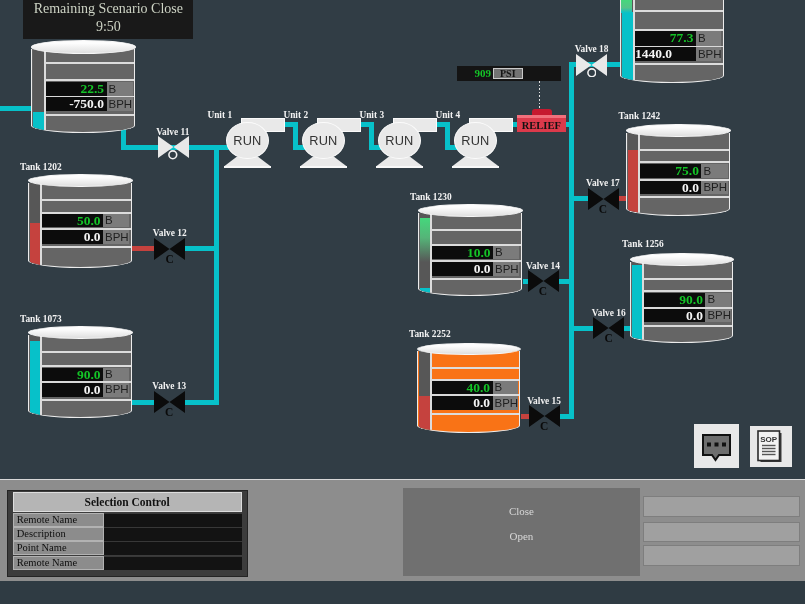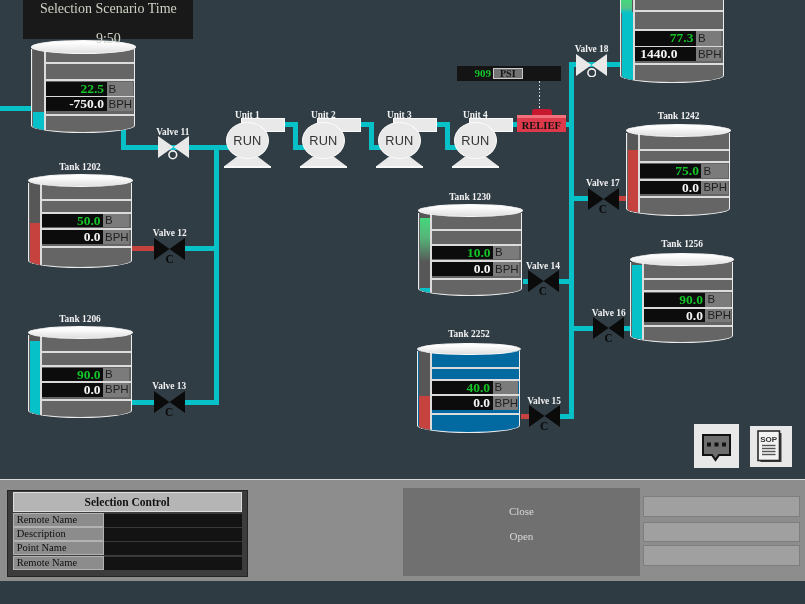--- a/index.html
+++ b/index.html
@@ -1,17 +1,17 @@
 <!DOCTYPE html>
 <html><head><meta charset="utf-8"><style>
 html,body{margin:0;padding:0}
 body{width:805px;height:604px;position:relative;background:#313D45;overflow:hidden;-webkit-font-smoothing:antialiased;font-family:"Liberation Serif",serif}
 .abs{position:absolute}
 .pp{position:absolute}
-.tlab{position:absolute;text-align:center;font:bold 9.4px "Liberation Serif",serif;color:#F2F2F2}
+.tlab{position:absolute;text-align:left;font:bold 9.4px "Liberation Serif",serif;color:#F2F2F2}
 .vlab{position:absolute;text-align:center;font:bold 9.4px "Liberation Serif",serif;color:#F2F2F2}
 .vstate{position:absolute;width:30px;text-align:center;font:bold 11.5px "Liberation Serif",serif}
 </style></head><body>
 <div class="pp" style="left:0px;top:105.7px;width:31px;height:5px;background:#07C1C9"></div>
 <div class="pp" style="left:121px;top:128px;width:5px;height:21.69999999999999px;background:#07C1C9"></div>
 <div class="pp" style="left:121px;top:144.7px;width:129px;height:5px;background:#07C1C9"></div>
 <div class="pp" style="left:213.5px;top:144.7px;width:5px;height:259.8px;background:#07C1C9"></div>
 <div class="pp" style="left:284.4px;top:122.3px;width:13.400000000000034px;height:5px;background:#07C1C9"></div>
 <div class="pp" style="left:292.8px;top:122.3px;width:5px;height:27.39999999999999px;background:#07C1C9"></div>
 <div class="pp" style="left:292.8px;top:144.7px;width:33.599999999999966px;height:5px;background:#07C1C9"></div>
@@ -82,42 +82,42 @@
 <div class="abs" style="left:13.5px;top:30.30000000000001px;width:88.5px;height:2px;background:#DCDCDC"></div>
 <div class="abs" style="left:13.5px;top:63.69999999999999px;width:88.5px;height:2px;background:#DCDCDC"></div>
 <div class="abs" style="left:13.5px;top:32.80000000000001px;width:61px;height:13.300000000000011px;background:#0C0C0C;color:#14C327;font:bold 13.5px 'Liberation Serif',serif;text-align:right;padding-right:2.5px;box-sizing:border-box;line-height:13.300000000000011px">90.0</div>
 <div class="abs" style="left:74.5px;top:32.80000000000001px;width:26.0px;height:13.300000000000011px;background:#7B7B7B;color:#1F1F1F;font:11.5px 'Liberation Sans',sans-serif;padding-left:2px;box-sizing:border-box;line-height:13.300000000000011px">B</div>
 <div class="abs" style="left:13.5px;top:47.89999999999998px;width:61px;height:13.800000000000011px;background:#0C0C0C;color:#F4F4F4;font:bold 13.5px 'Liberation Serif',serif;text-align:right;padding-right:2.5px;box-sizing:border-box;line-height:13.800000000000011px">0.0</div>
 <div class="abs" style="left:74.5px;top:47.89999999999998px;width:26.0px;height:13.800000000000011px;background:#7B7B7B;color:#1F1F1F;font:11.5px 'Liberation Sans',sans-serif;padding-left:2px;box-sizing:border-box;line-height:13.800000000000011px">BPH</div>
 <div class="abs" style="left:13.5px;top:46.10000000000002px;width:88.5px;height:1.7999999999999545px;background:#D9D9D9"></div>
 </div>
 </div>
 <div class="abs" style="left:27.5px;top:326.3px;width:105px;height:13.199999999999989px;background:linear-gradient(to bottom,#FDFDFD 20%,#E9E9E9 75%,#DEDEDE);border-radius:50%;border:1px solid #F7F7F7;box-sizing:border-box"></div>
-<div class="tlab" style="left:20.0px;top:314px;width:120px">Tank 1206</div>
+<div class="tlab" style="left:20.0px;top:314px;width:120px">Tank 1073</div>
 <div class="abs" style="left:417.5px;top:213px;width:105px;height:80.19999999999999px;">
 <div class="abs" style="left:0;top:0;width:102px;height:82.19999999999999px;background:#656565;border:1.5px solid #ECECEC;border-top:none;border-radius:0 0 50% 50% / 0 0 7.5px 7.5px;overflow:hidden">
 <div class="abs" style="left:1px;top:0px;width:10.5px;height:82.19999999999999px;background:#575757">
 <div class="abs" style="left:0;bottom:0;width:10.5px;height:7.233599999999998px;background:#07C1C9"></div>
 <div class="abs" style="left:0;top:4.800000000000011px;width:10.5px;height:44.19999999999999px;background:linear-gradient(to bottom,#45D77C 0%,#55b478 45%,rgba(87,87,87,0) 100%)"></div>
 </div>
 <div class="abs" style="left:11.5px;top:0px;width:2px;height:82.19999999999999px;background:#DCDCDC"></div>
 <div class="abs" style="left:13.5px;top:16px;width:88.5px;height:2px;background:#DCDCDC"></div>
 <div class="abs" style="left:13.5px;top:30.69999999999999px;width:88.5px;height:2px;background:#DCDCDC"></div>
 <div class="abs" style="left:13.5px;top:64.80000000000001px;width:88.5px;height:2px;background:#DCDCDC"></div>
 <div class="abs" style="left:13.5px;top:33.19999999999999px;width:61px;height:13.300000000000011px;background:#0C0C0C;color:#14C327;font:bold 13.5px 'Liberation Serif',serif;text-align:right;padding-right:2.5px;box-sizing:border-box;line-height:13.300000000000011px">10.0</div>
 <div class="abs" style="left:74.5px;top:33.19999999999999px;width:26.0px;height:13.300000000000011px;background:#7B7B7B;color:#1F1F1F;font:11.5px 'Liberation Sans',sans-serif;padding-left:2px;box-sizing:border-box;line-height:13.300000000000011px">B</div>
 <div class="abs" style="left:13.5px;top:48.5px;width:61px;height:14.300000000000011px;background:#0C0C0C;color:#F4F4F4;font:bold 13.5px 'Liberation Serif',serif;text-align:right;padding-right:2.5px;box-sizing:border-box;line-height:14.300000000000011px">0.0</div>
 <div class="abs" style="left:74.5px;top:48.5px;width:26.0px;height:14.300000000000011px;background:#7B7B7B;color:#1F1F1F;font:11.5px 'Liberation Sans',sans-serif;padding-left:2px;box-sizing:border-box;line-height:14.300000000000011px">BPH</div>
 <div class="abs" style="left:13.5px;top:46.5px;width:88.5px;height:2.0px;background:#D9D9D9"></div>
 </div>
 </div>
 <div class="abs" style="left:417.5px;top:203.9px;width:105px;height:13.599999999999994px;background:linear-gradient(to bottom,#FDFDFD 20%,#E9E9E9 75%,#DEDEDE);border-radius:50%;border:1px solid #F7F7F7;box-sizing:border-box"></div>
 <div class="tlab" style="left:410.0px;top:191.5px;width:120px">Tank 1230</div>
 <div class="abs" style="left:417px;top:351px;width:104px;height:79px;">
-<div class="abs" style="left:0;top:0;width:101px;height:81px;background:#0369a1;border:1.5px solid #ECECEC;border-top:none;border-radius:0 0 50% 50% / 0 0 7.5px 7.5px;overflow:hidden">
+<div class="abs" style="left:0;top:0;width:101px;height:81px;background:#f97316;border:1.5px solid #ECECEC;border-top:none;border-radius:0 0 50% 50% / 0 0 7.5px 7.5px;overflow:hidden">
 <div class="abs" style="left:1px;top:0px;width:10.5px;height:81px;background:#575757">
 <div class="abs" style="left:0;bottom:0;width:10.5px;height:35.64px;background:#C5423E"></div>
 </div>
 <div class="abs" style="left:11.5px;top:0px;width:2px;height:81px;background:#DCDCDC"></div>
 <div class="abs" style="left:13.5px;top:16px;width:87.5px;height:2px;background:#DCDCDC"></div>
 <div class="abs" style="left:13.5px;top:27.600000000000023px;width:87.5px;height:2px;background:#DCDCDC"></div>
 <div class="abs" style="left:13.5px;top:61.5px;width:87.5px;height:2px;background:#DCDCDC"></div>
 <div class="abs" style="left:13.5px;top:30.100000000000023px;width:61px;height:13.0px;background:#0C0C0C;color:#14C327;font:bold 13.5px 'Liberation Serif',serif;text-align:right;padding-right:2.5px;box-sizing:border-box;line-height:13.0px">40.0</div>
 <div class="abs" style="left:74.5px;top:30.100000000000023px;width:25.0px;height:13.0px;background:#7B7B7B;color:#1F1F1F;font:11.5px 'Liberation Sans',sans-serif;padding-left:2px;box-sizing:border-box;line-height:13.0px">B</div>
 <div class="abs" style="left:13.5px;top:45.39999999999998px;width:61px;height:14.100000000000023px;background:#0C0C0C;color:#F4F4F4;font:bold 13.5px 'Liberation Serif',serif;text-align:right;padding-right:2.5px;box-sizing:border-box;line-height:14.100000000000023px">0.0</div>
@@ -167,21 +167,21 @@
 <div class="abs" style="left:0;top:0;width:101.4px;height:92.2px;background:#656565;border:1.5px solid #ECECEC;border-top:none;border-radius:0 0 50% 50% / 0 0 7.5px 7.5px;overflow:hidden">
 <div class="abs" style="left:1px;top:0px;width:10.5px;height:92.2px;background:#575757">
 <div class="abs" style="left:0;bottom:0;width:10.5px;height:69.7954px;background:#07C1C9"></div>
 </div>
 <div class="abs" style="left:11.5px;top:0px;width:2px;height:92.2px;background:#DCDCDC"></div>
 <div class="abs" style="left:13.5px;top:20.2px;width:87.9px;height:2px;background:#DCDCDC"></div>
 <div class="abs" style="left:13.5px;top:39.1px;width:87.9px;height:2px;background:#DCDCDC"></div>
 <div class="abs" style="left:13.5px;top:73.1px;width:87.9px;height:2px;background:#DCDCDC"></div>
 <div class="abs" style="left:13.5px;top:41.1px;width:61px;height:14.699999999999996px;background:#0C0C0C;color:#14C327;font:bold 13.5px 'Liberation Serif',serif;text-align:right;padding-right:2.5px;box-sizing:border-box;line-height:14.699999999999996px">77.3</div>
 <div class="abs" style="left:74.5px;top:41.1px;width:25.400000000000006px;height:14.699999999999996px;background:#7B7B7B;color:#1F1F1F;font:11.5px 'Liberation Sans',sans-serif;padding-left:2px;box-sizing:border-box;line-height:14.699999999999996px">B</div>
-<div class="abs" style="left:13.5px;top:57.1px;width:61px;height:14.0px;background:#0C0C0C;color:#F4F4F4;font:bold 13.5px 'Liberation Serif',serif;text-align:center;padding-right:13px;box-sizing:border-box;line-height:14.0px">1440.0</div>
+<div class="abs" style="left:13.5px;top:57.1px;width:72px;height:14.0px;background:#0C0C0C;color:#F4F4F4;font:bold 13.5px 'Liberation Serif',serif;text-align:left;padding-right:13px;box-sizing:border-box;line-height:14.0px">1440.0</div>
 <div class="abs" style="left:74.5px;top:57.1px;width:25.400000000000006px;height:14.0px;background:#7B7B7B;color:#1F1F1F;font:11.5px 'Liberation Sans',sans-serif;padding-left:2px;box-sizing:border-box;line-height:14.0px">BPH</div>
 <div class="abs" style="left:13.5px;top:55.8px;width:87.9px;height:1.3000000000000043px;background:#D9D9D9"></div>
 </div>
 </div>
 <div class="abs" style="left:621.4px;top:0;width:10.5px;height:13px;background:linear-gradient(to bottom,#45D77C 0%,#55c489 60%,#07C1C9 100%)"></div>
 <svg class="abs" style="left:157.55px;top:136.25px" width="31" height="22" viewBox="0 0 31 22">
     <path d="M0 0 L15.5 11 L0 22 Z M31 0 L15.5 11 L31 22 Z" fill="#E8E8E8"></path>
   </svg>
 <div class="vlab" style="left:132.8px;top:126.5px;width:80px">Valve 11</div>
 <svg class="abs" style="left:168.0px;top:150.2px" width="9.6" height="9.6" viewBox="0 0 9.6 9.6">
@@ -244,22 +244,22 @@
 <div class="abs" style="left:451.9px;top:165.8px;width:47px;height:2.6px;background:#F8F8F8"></div>
 <div class="abs" style="left:454.09999999999997px;top:121.8px;width:42.6px;height:37.2px;border-radius:50%;background:#E9E9E9;border:1.6px solid #FBFBFB;box-sizing:border-box;text-align:center;font:12.8px 'Liberation Sans',sans-serif;color:#333;line-height:36.5px;letter-spacing:0.2px">RUN</div>
 <div class="tlab" style="left:435.4px;top:109.5px;width:80px">Unit 4</div>
 <div class="abs" style="left:457px;top:65.5px;width:104px;height:15px;background:#141414"></div>
 <div class="abs" style="left:457px;top:65.5px;width:34px;height:15px;color:#14C327;font:bold 11px 'Liberation Serif',serif;text-align:right;line-height:15px">909</div>
 <div class="abs" style="left:492.5px;top:67.5px;width:30.5px;height:11.5px;background:#737373;border:1px solid #C9C9C9;box-sizing:border-box;color:#141414;font:bold 10px 'Liberation Serif',serif;text-align:center;line-height:9.5px">PSI</div>
 <div class="abs" style="left:538.5px;top:80.5px;width:1.6px;height:28px;background:repeating-linear-gradient(to bottom,#E8E8E8 0,#D8D8D8 1.6px,transparent 1.6px,transparent 3.6px)"></div>
 <div class="abs" style="left:531.5px;top:108.5px;width:20px;height:11px;background:#C6192F;border-radius:3px 3px 0 0"></div>
 <div class="abs" style="left:516.8px;top:115.3px;width:49px;height:17px;background:linear-gradient(to bottom,#F1707C 0,#F1707C 3px,#DC3A4B 3px);color:#111;font:bold 10.5px 'Liberation Serif',serif;text-align:center;line-height:21px">RELIEF</div>
 <div class="abs" style="left:23.2px;top:0;width:170.3px;height:39px;background:#191919;color:#CDD3C4;font:14px 'Liberation Serif',serif;text-align:center">
-    <div style="margin-top:1px">Selection Scenario Time</div>
-    <div style="margin-top:14px">9:50</div>
+    <div style="margin-top:1px">Remaining Scenario Close</div>
+    <div style="margin-top:2px">9:50</div>
   </div>
 <div class="abs" style="left:694px;top:424px;width:44.5px;height:43.5px;background:#E8E8E8"></div>
 <svg class="abs" style="left:694px;top:424px" width="44.5" height="43.5" viewBox="0 0 44.5 43.5">
     <path d="M9 11 h27 v20 h-11 l-3.5 5 l-3.5 -5 h-9 z" fill="#6E6E6E" stroke="#111" stroke-width="2"></path>
     <rect x="13" y="18.5" width="4" height="4" fill="#111"></rect>
     <rect x="20.5" y="18.5" width="4" height="4" fill="#111"></rect>
     <rect x="28" y="18.5" width="4" height="4" fill="#111"></rect>
   </svg>
 <div class="abs" style="left:750px;top:425.5px;width:41.5px;height:41.5px;background:#E8E8E8"></div>
 <svg class="abs" style="left:750px;top:425.5px" width="41.5" height="41.5" viewBox="0 0 41.5 41.5">

